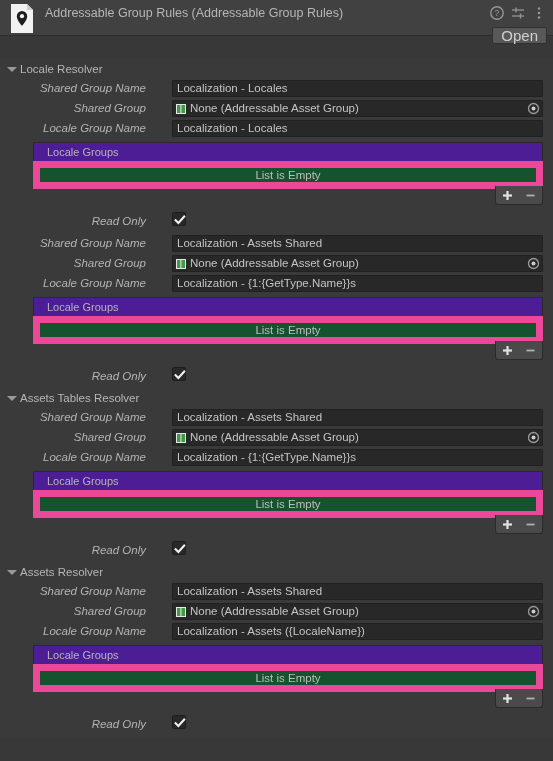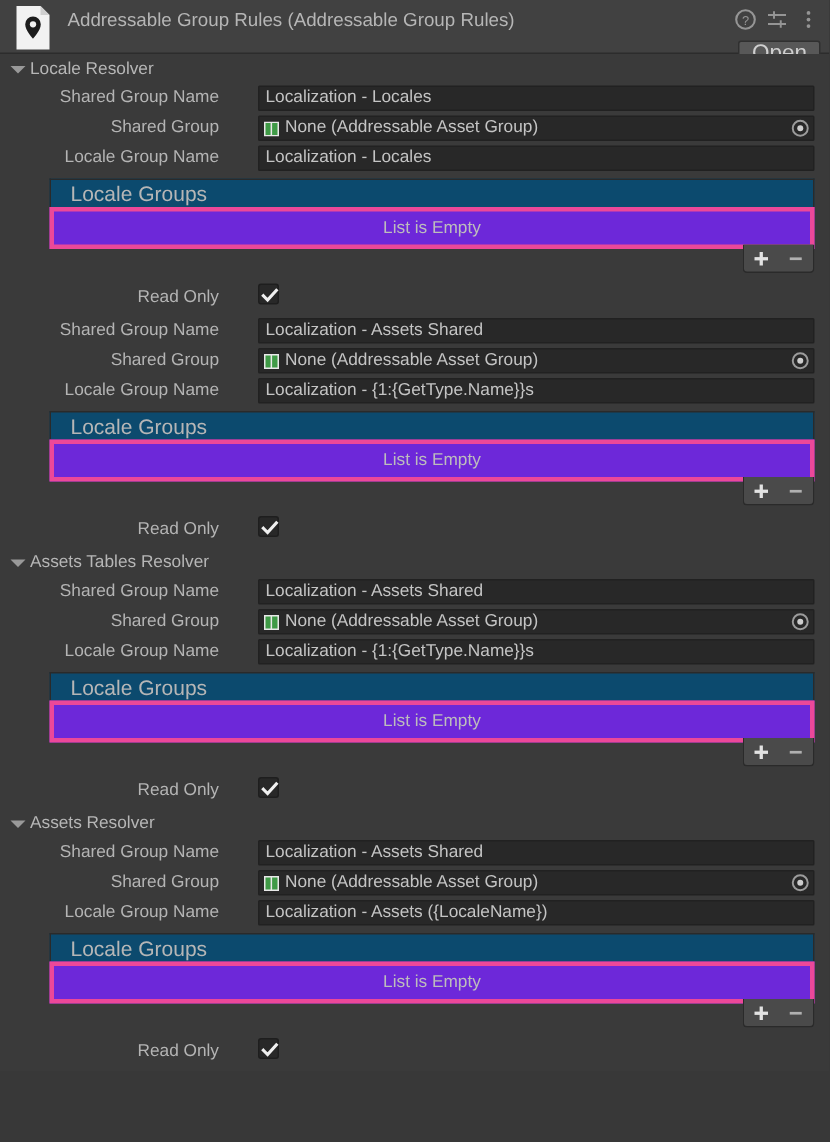--- a/index.html
+++ b/index.html
@@ -60,20 +60,21 @@
     line-height: 15px;
     text-align: center;
     cursor: default;
   }
 
   
   .insp-body {
     position: relative;
     padding-top: 1px;
     background: #3a3a3a;
+    margin-top: 23px;
   }
 
   
   .foldout {
     position: relative;
     height: 19px;
     padding-left: 20px;
     line-height: 19px;
     color: #b6b6b6;
     font-size: 11.5px;
@@ -98,20 +99,21 @@
     left: 0; top: 0;
     width: 150px;
     height: 18px;
     line-height: 18px;
     text-align: right;
     padding-right: 4px;
     color: #b4b4b4;
     font-size: 11.5px;
     white-space: nowrap;
     overflow: hidden;
+    font-style: italic;
   }
   .field {
     position: absolute;
     left: 172px; right: 10px; top: 1px;
     height: 17px;
     background: #282828;
     border: 1px solid #212121;
     border-radius: 1px;
     line-height: 15px;
     padding-left: 4px;
@@ -151,32 +153,32 @@
     cursor: default;
   }
 
   
   .list-wrap {
     position: relative;
     margin: 3px 10px 0 33px;
   }
   .list-head {
     height: 19px;
-    background: #0c4a6e;
+    background: #4c1d95;
     border: 1px solid #2a2a2a;
     border-bottom: none;
     line-height: 18px;
     padding-left: 13px;
     color: #b6b6b6;
-    font-size: 14px;
+    font-size: 11px;
   }
   .list-body {
     height: 28px;
-    background: #6d28d9;
-    border: 3px solid #ec4899;
+    background: #14532d;
+    border: 7px solid #ec4899;
     display: flex;
     align-items: center;
     justify-content: center;
     color: #bdbdbd;
     font-size: 11.5px;
   }
   .list-foot {
     position: relative;
     height: 20px;
   }

